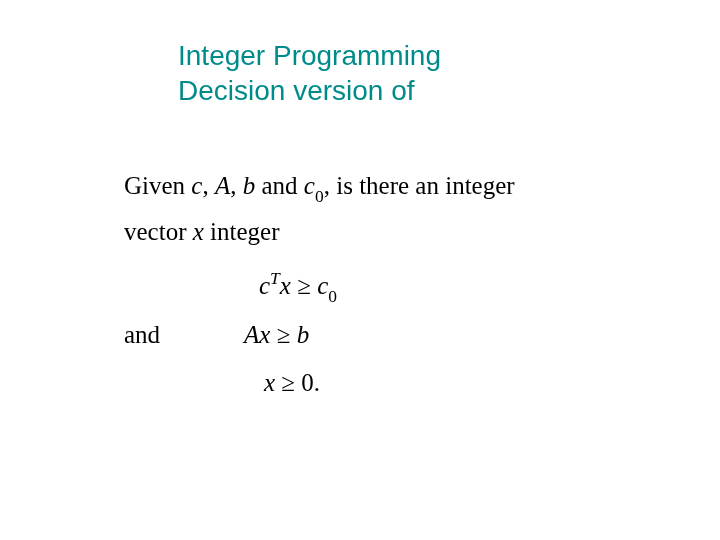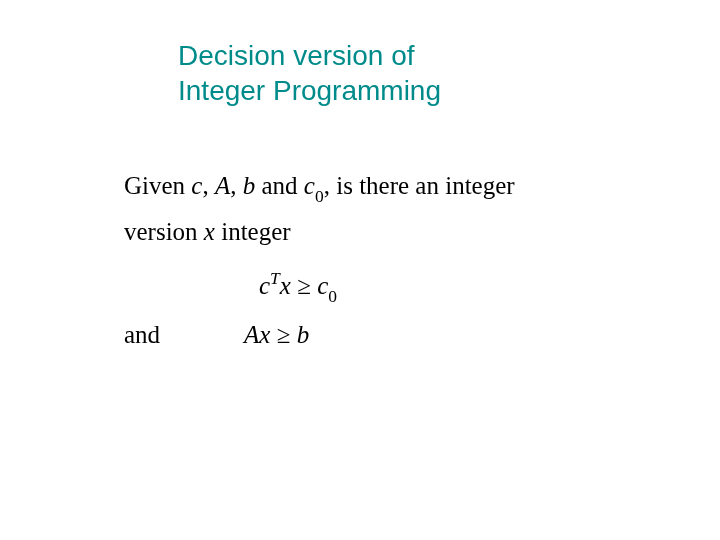--- a/index.html
+++ b/index.html
@@ -65,38 +65,44 @@
       padding-left: 70px;
     }
     .math-expr.first { padding-left: 75px; }
     .math-expr.second { padding-left: 60px; }
     .math-expr.third { padding-left: 80px; }
   </style>
 </head>
 <body>
 
 <div class="title-block">
+  <div>Integer Programming</div>
   <div>Decision version of</div>
-  <div>Integer Programming</div>
 </div>
 
 <div class="content-block">
   <div class="line1">
     <span>Given </span><span class="italic">c</span><span>, </span><span class="italic">A</span><span>, </span><span class="italic">b</span><span> and </span><span class="italic">c</span><span class="sub">0</span><span>, is there an integer</span>
   </div>
   <div class="line2">
-    <span>version </span><span class="italic">x</span><span> integer</span>
+    <span>vector </span><span class="italic">x</span><span> integer</span>
   </div>
   <div class="math-rows">
     <div class="math-row">
       <span class="and-label"></span>
       <span class="math-expr first">
         <span class="italic">c</span><span class="sup">T</span><span class="italic">x</span><span> ≥ </span><span class="italic">c</span><span class="sub">0</span>
       </span>
     </div>
     <div class="math-row">
       <span class="and-label">and</span>
       <span class="math-expr second">
         <span class="italic">A</span><span class="italic">x</span><span> ≥ </span><span class="italic">b</span>
       </span>
     </div>
+    <div class="math-row">
+      <span class="and-label"></span>
+      <span class="math-expr third">
+        <span class="italic">x</span><span> ≥ </span><span>0.</span>
+      </span>
+    </div>
   </div>
 </div>
 
 </body></html>

